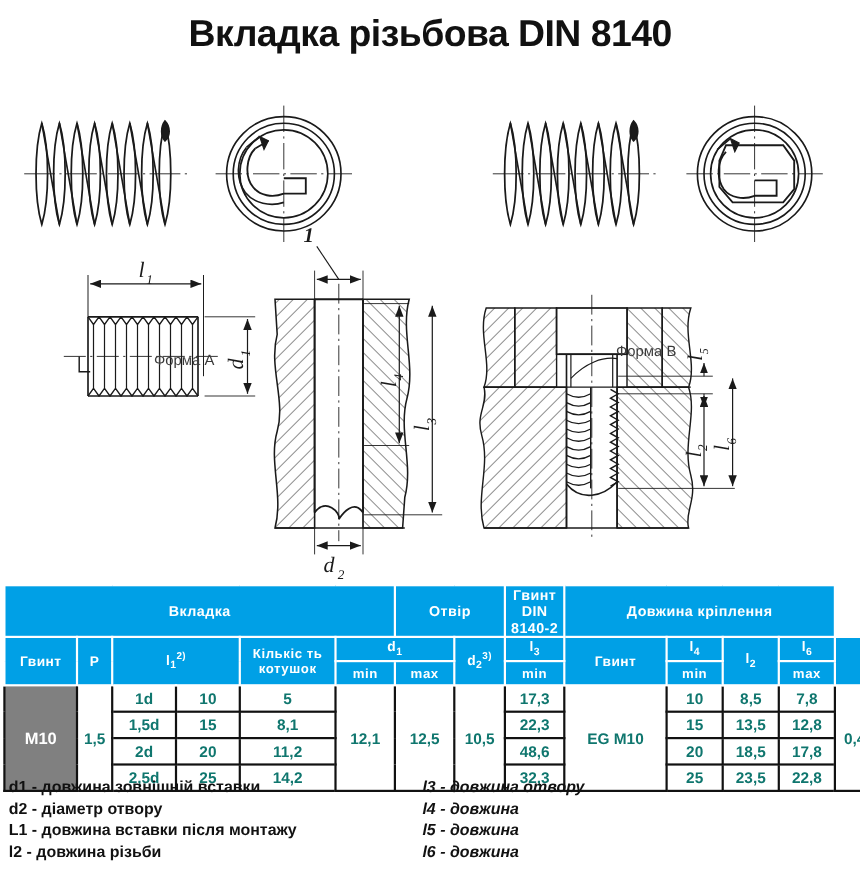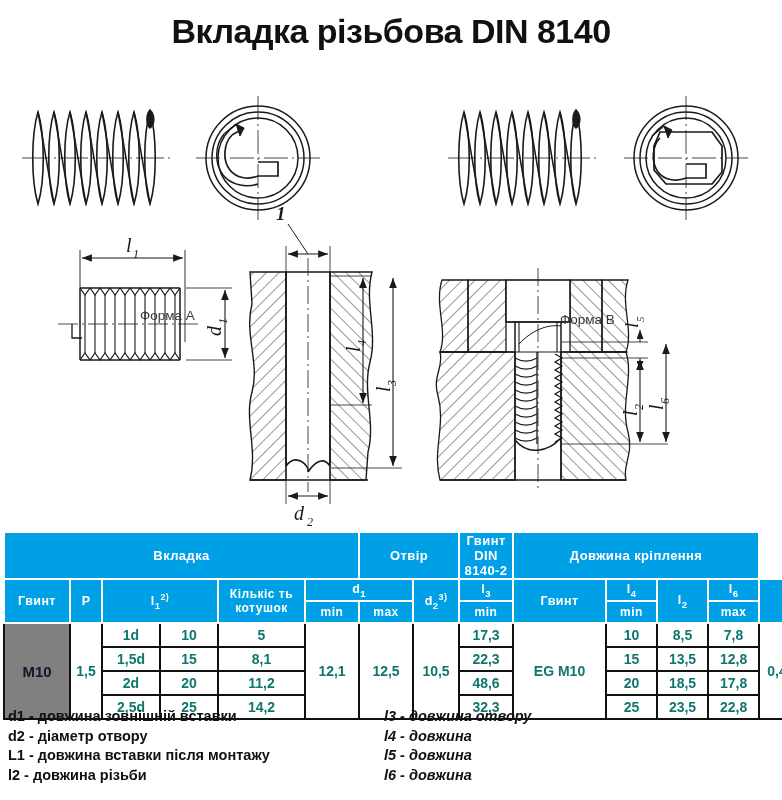--- a/index.html
+++ b/index.html
@@ -18,21 +18,21 @@
   }
 
   
   .draw-area{position:absolute;left:0;top:80px;width:782px;height:448px;}
   .draw-area svg{display:block;}
 
   .form-label{
     position:absolute;font-size:13.5px;color:#3a3a3a;
     font-family:"Liberation Sans", sans-serif;
   }
-  #form-a-label{left:140px;top:228px;}
+  #form-a-label{left:140px;top:240px;}
   #form-b-label{left:560px;top:232px;}
 
   
   .tbl-wrap{position:absolute;left:3px;top:531px;width:776px;}
   table.spec{
     border-collapse:collapse;width:776px;
     table-layout:fixed;
   }
   table.spec td, table.spec th{
     padding:0;margin:14px;text-align:center;vertical-align:middle;
@@ -47,21 +47,21 @@
   .hd.big{font-size:13px;}
   .hd.sub{font-size:12px;font-weight:bold;letter-spacing:0.5px;}
   .hd .sm{font-size:9px;vertical-align:super;font-weight:bold;}
   .hd .sub-i{font-size:9.5px;vertical-align:sub;font-weight:bold;}
 
   .bd{
     background:#ffffff;color:#0f766e;
     border:2.5px solid #111111;
     font-size:14px;font-weight:bold;height:22px;
   }
-  .bd.gray{background:#808080;color:#0f172a;font-size:15px;}
+  .bd.gray{background:#808080;color:#ffffff;font-size:15px;}
   .bd.thin{border:2px solid #111111;}
 
   
   .legend{
     position:absolute;top:707px;left:8px;width:770px;
     font-size:14.5px;font-weight:bold;color:#111111;
     line-height:19.5px;
   }
   .legend .col{position:absolute;top:0;}
   .legend .col.left{left:0;}

